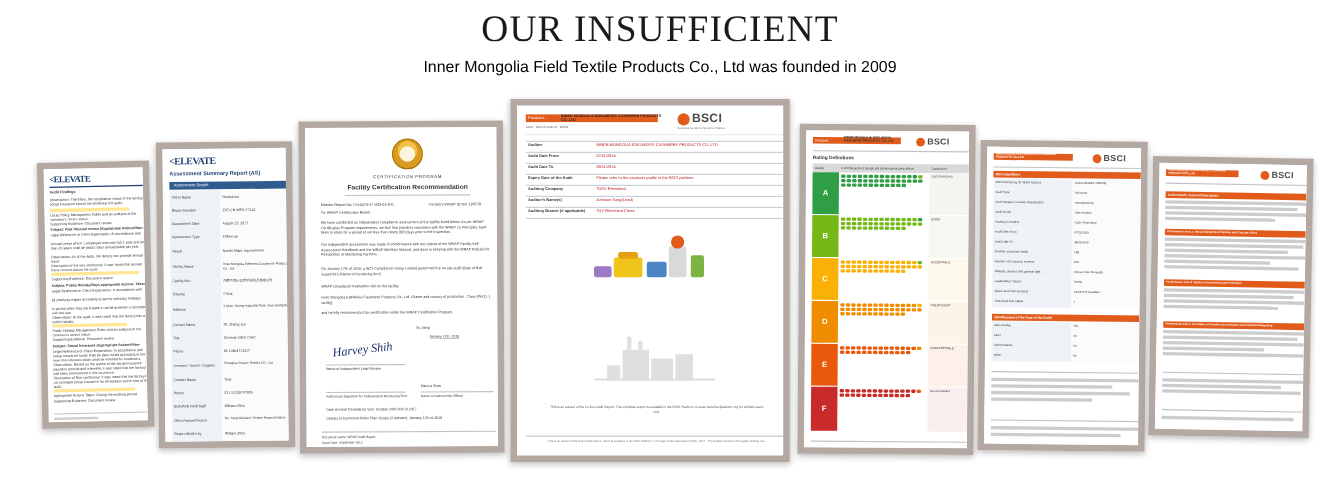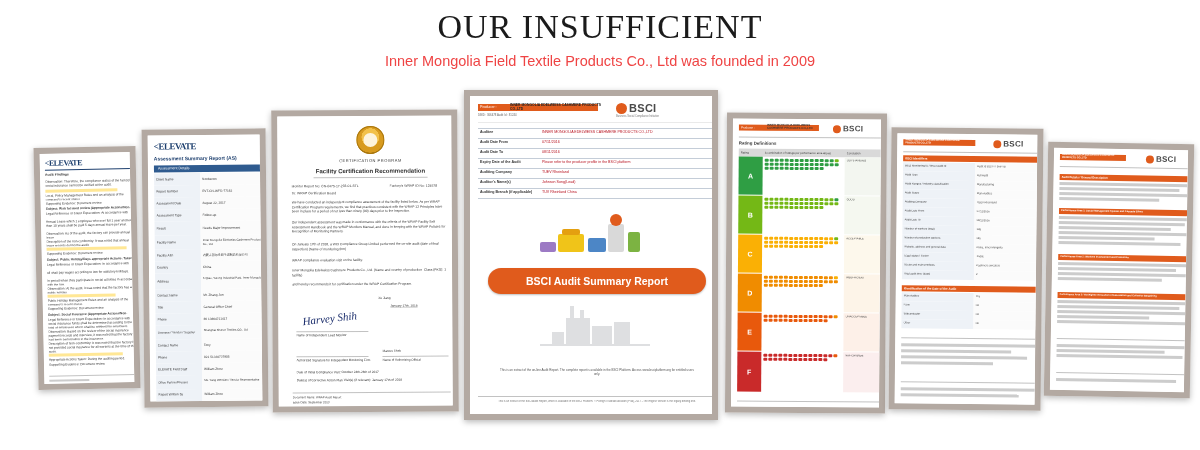--- a/index.html
+++ b/index.html
@@ -27,21 +27,21 @@
     letter-spacing: 1px;
     color: #1b1b1b;
   }
   .page-subtitle {
     position: absolute;
     top: 53px;
     left: 0;
     width: 1200px;
     text-align: center;
     font-size: 14.5px;
-    color: #ef4444;
+    color: #000000;
   }
   .gallery {
     position: absolute;
     left: 0;
     top: 85px;
     width: 1200px;
     height: 340px;
   }
   .cert {
     position: absolute;
@@ -407,23 +407,20 @@
         <div>
           <div class="illus-box" style="left:88px; top:138px; width:26px; height:18px; background:#f0c419;"></div>
           <div class="illus-box" style="left:92px; top:133px; width:18px; height:6px; background:#e4a010;"></div>
           <div class="illus-box" style="left:118px; top:142px; width:18px; height:14px; background:#4c86c6;"></div>
           <div class="illus-box" style="left:138px; top:128px; width:16px; height:28px; background:#d9d9d9;"></div>
           <div class="illus-box" style="left:140px; top:118px; width:12px; height:12px; border-radius:50%; background:#e05b1c;"></div>
           <div class="illus-box" style="left:158px; top:136px; width:12px; height:20px; background:#7cb342;"></div>
           <div class="illus-box" style="left:70px; top:146px; width:16px; height:10px; background:#9c7ac4;"></div>
         </div>
 
-        <div class="bsci-banner" style="left:18px; top:172px; width:218px; height:26px; font-size:10.5px;">
-          <span>BSCI Audit Summary Report</span>
-        </div>
 
         <div>
           <div class="factory" style="left:96px; top:222px; width:24px; height:28px;"></div>
           <div class="factory" style="left:122px; top:230px; width:20px; height:20px;"></div>
           <div class="factory" style="left:144px; top:226px; width:16px; height:24px;"></div>
           <div class="factory" style="left:82px; top:236px; width:12px; height:14px;"></div>
           <div class="factory" style="left:100px; top:210px; width:4px; height:12px;"></div>
           <div class="factory" style="left:110px; top:214px; width:4px; height:8px;"></div>
           <div class="factory" style="left:70px; top:248px; width:110px; height:2px;"></div>
         </div>

